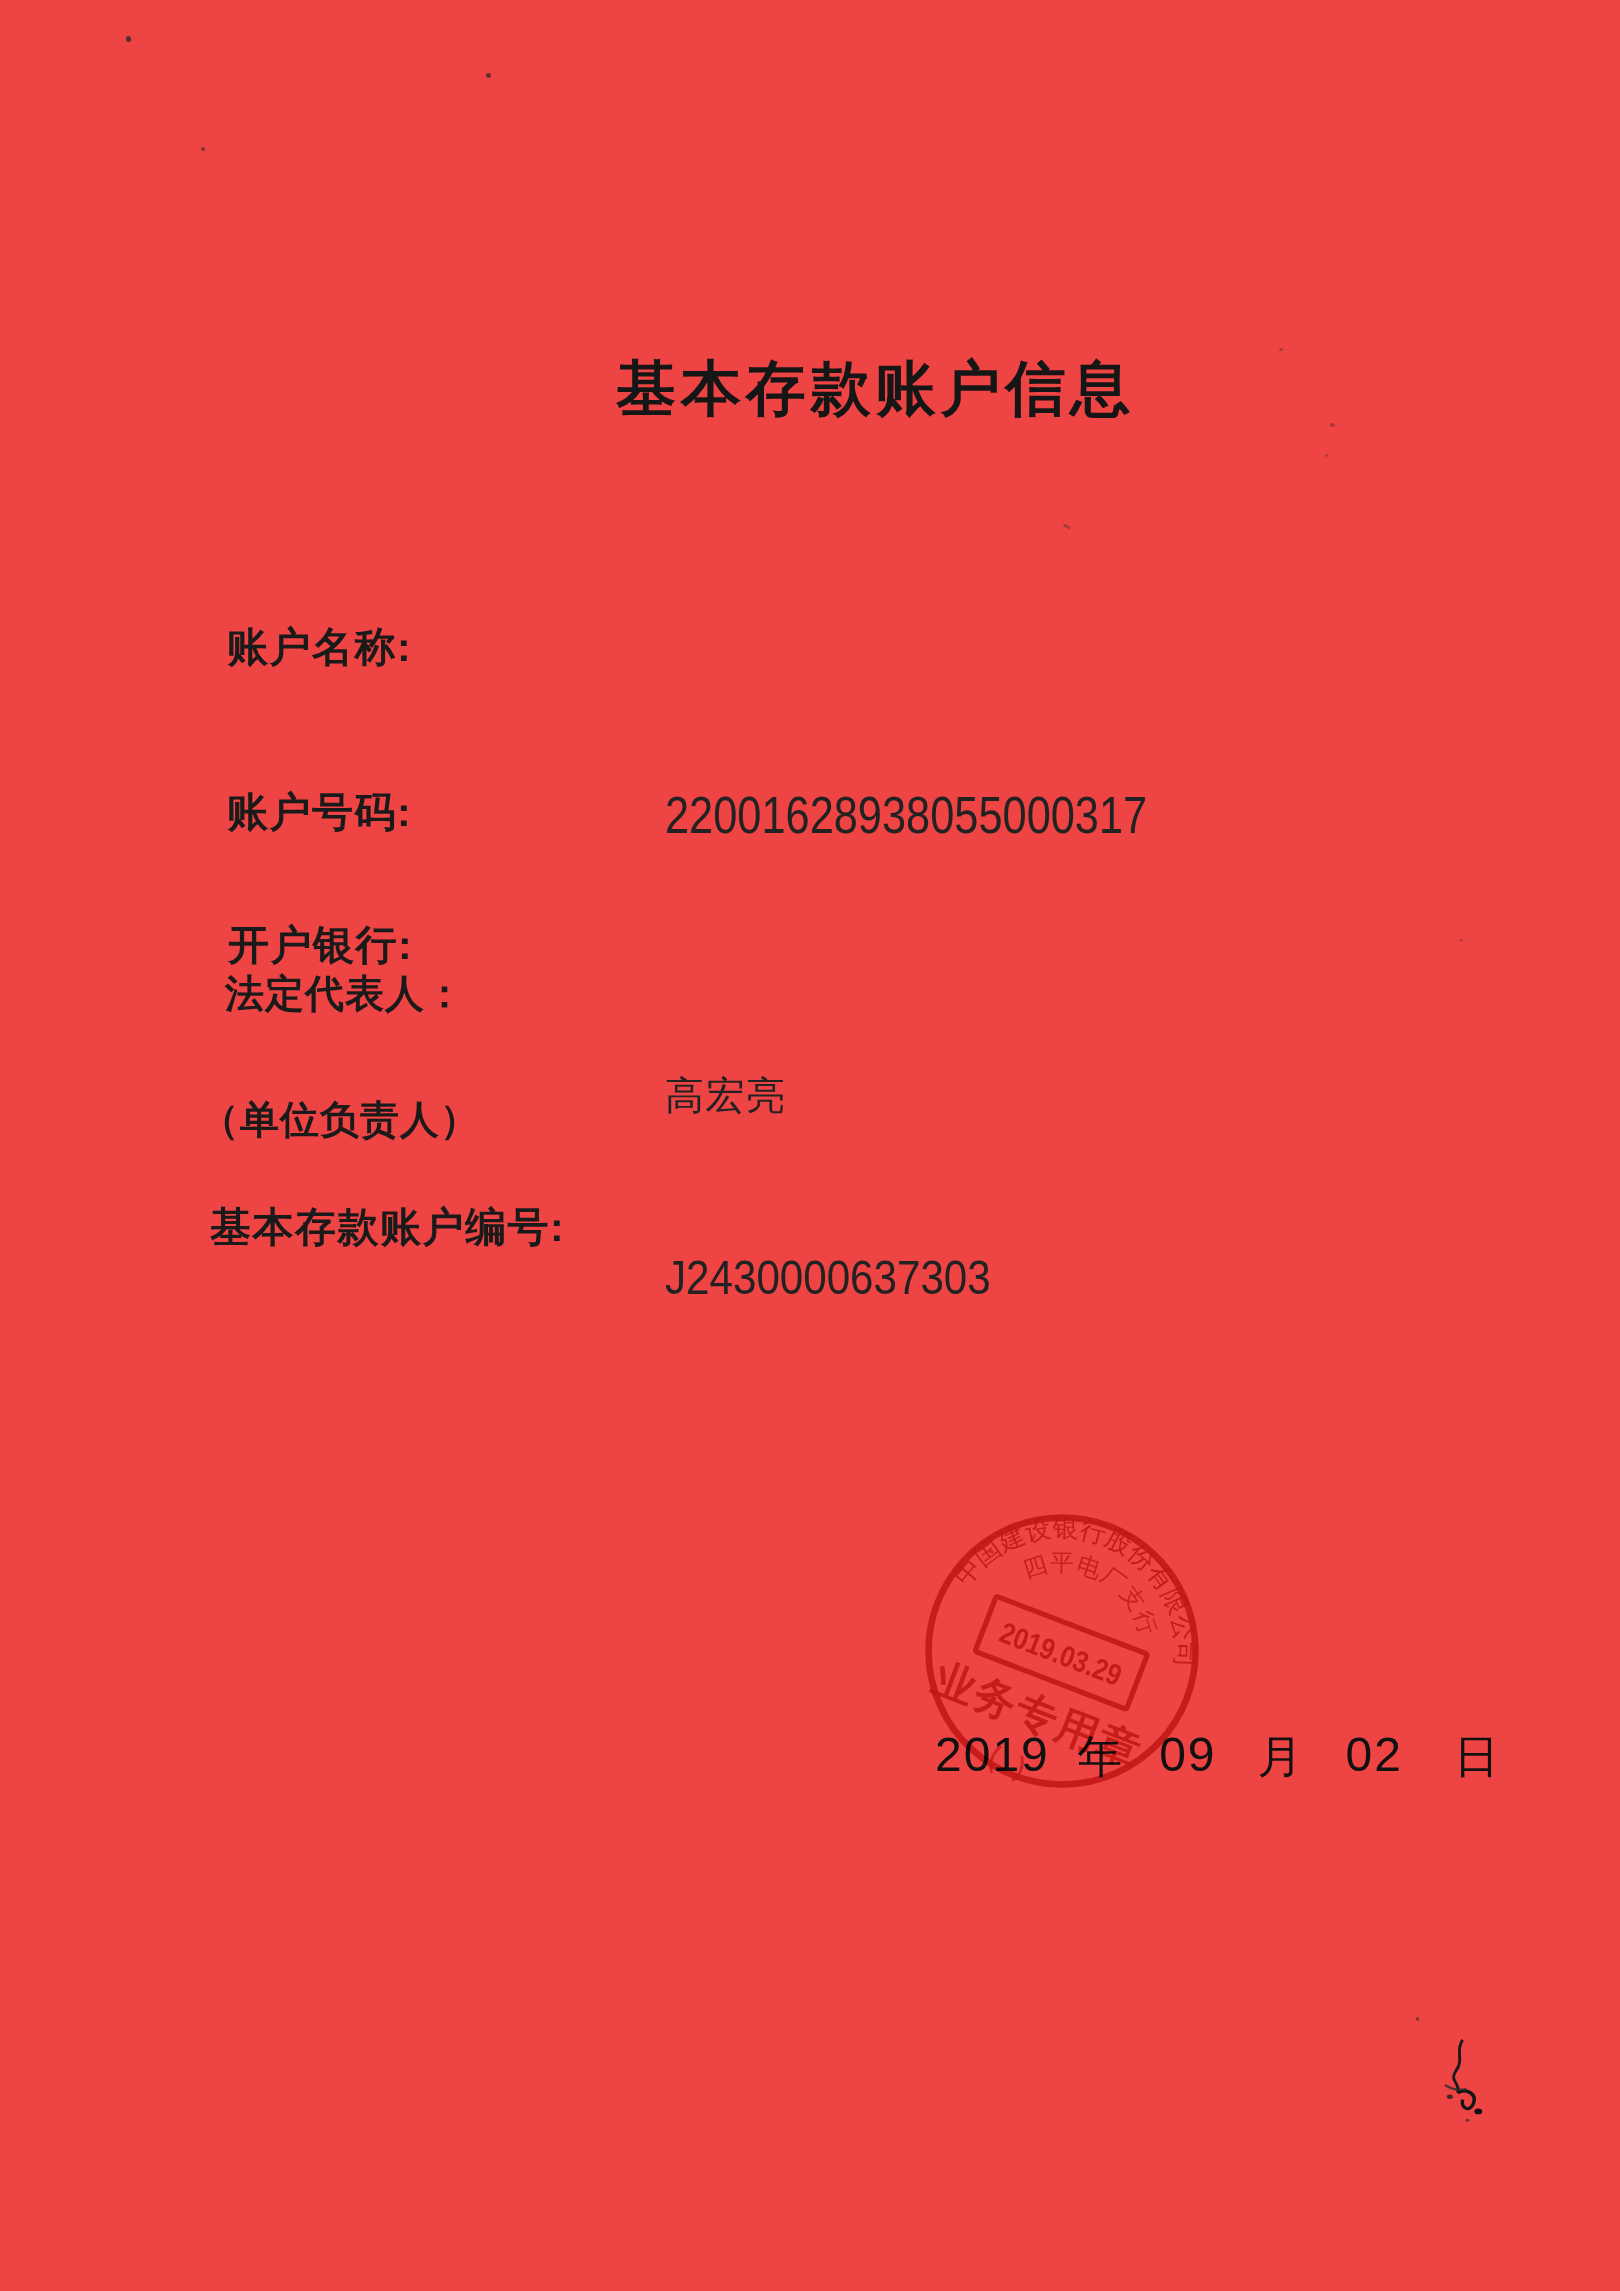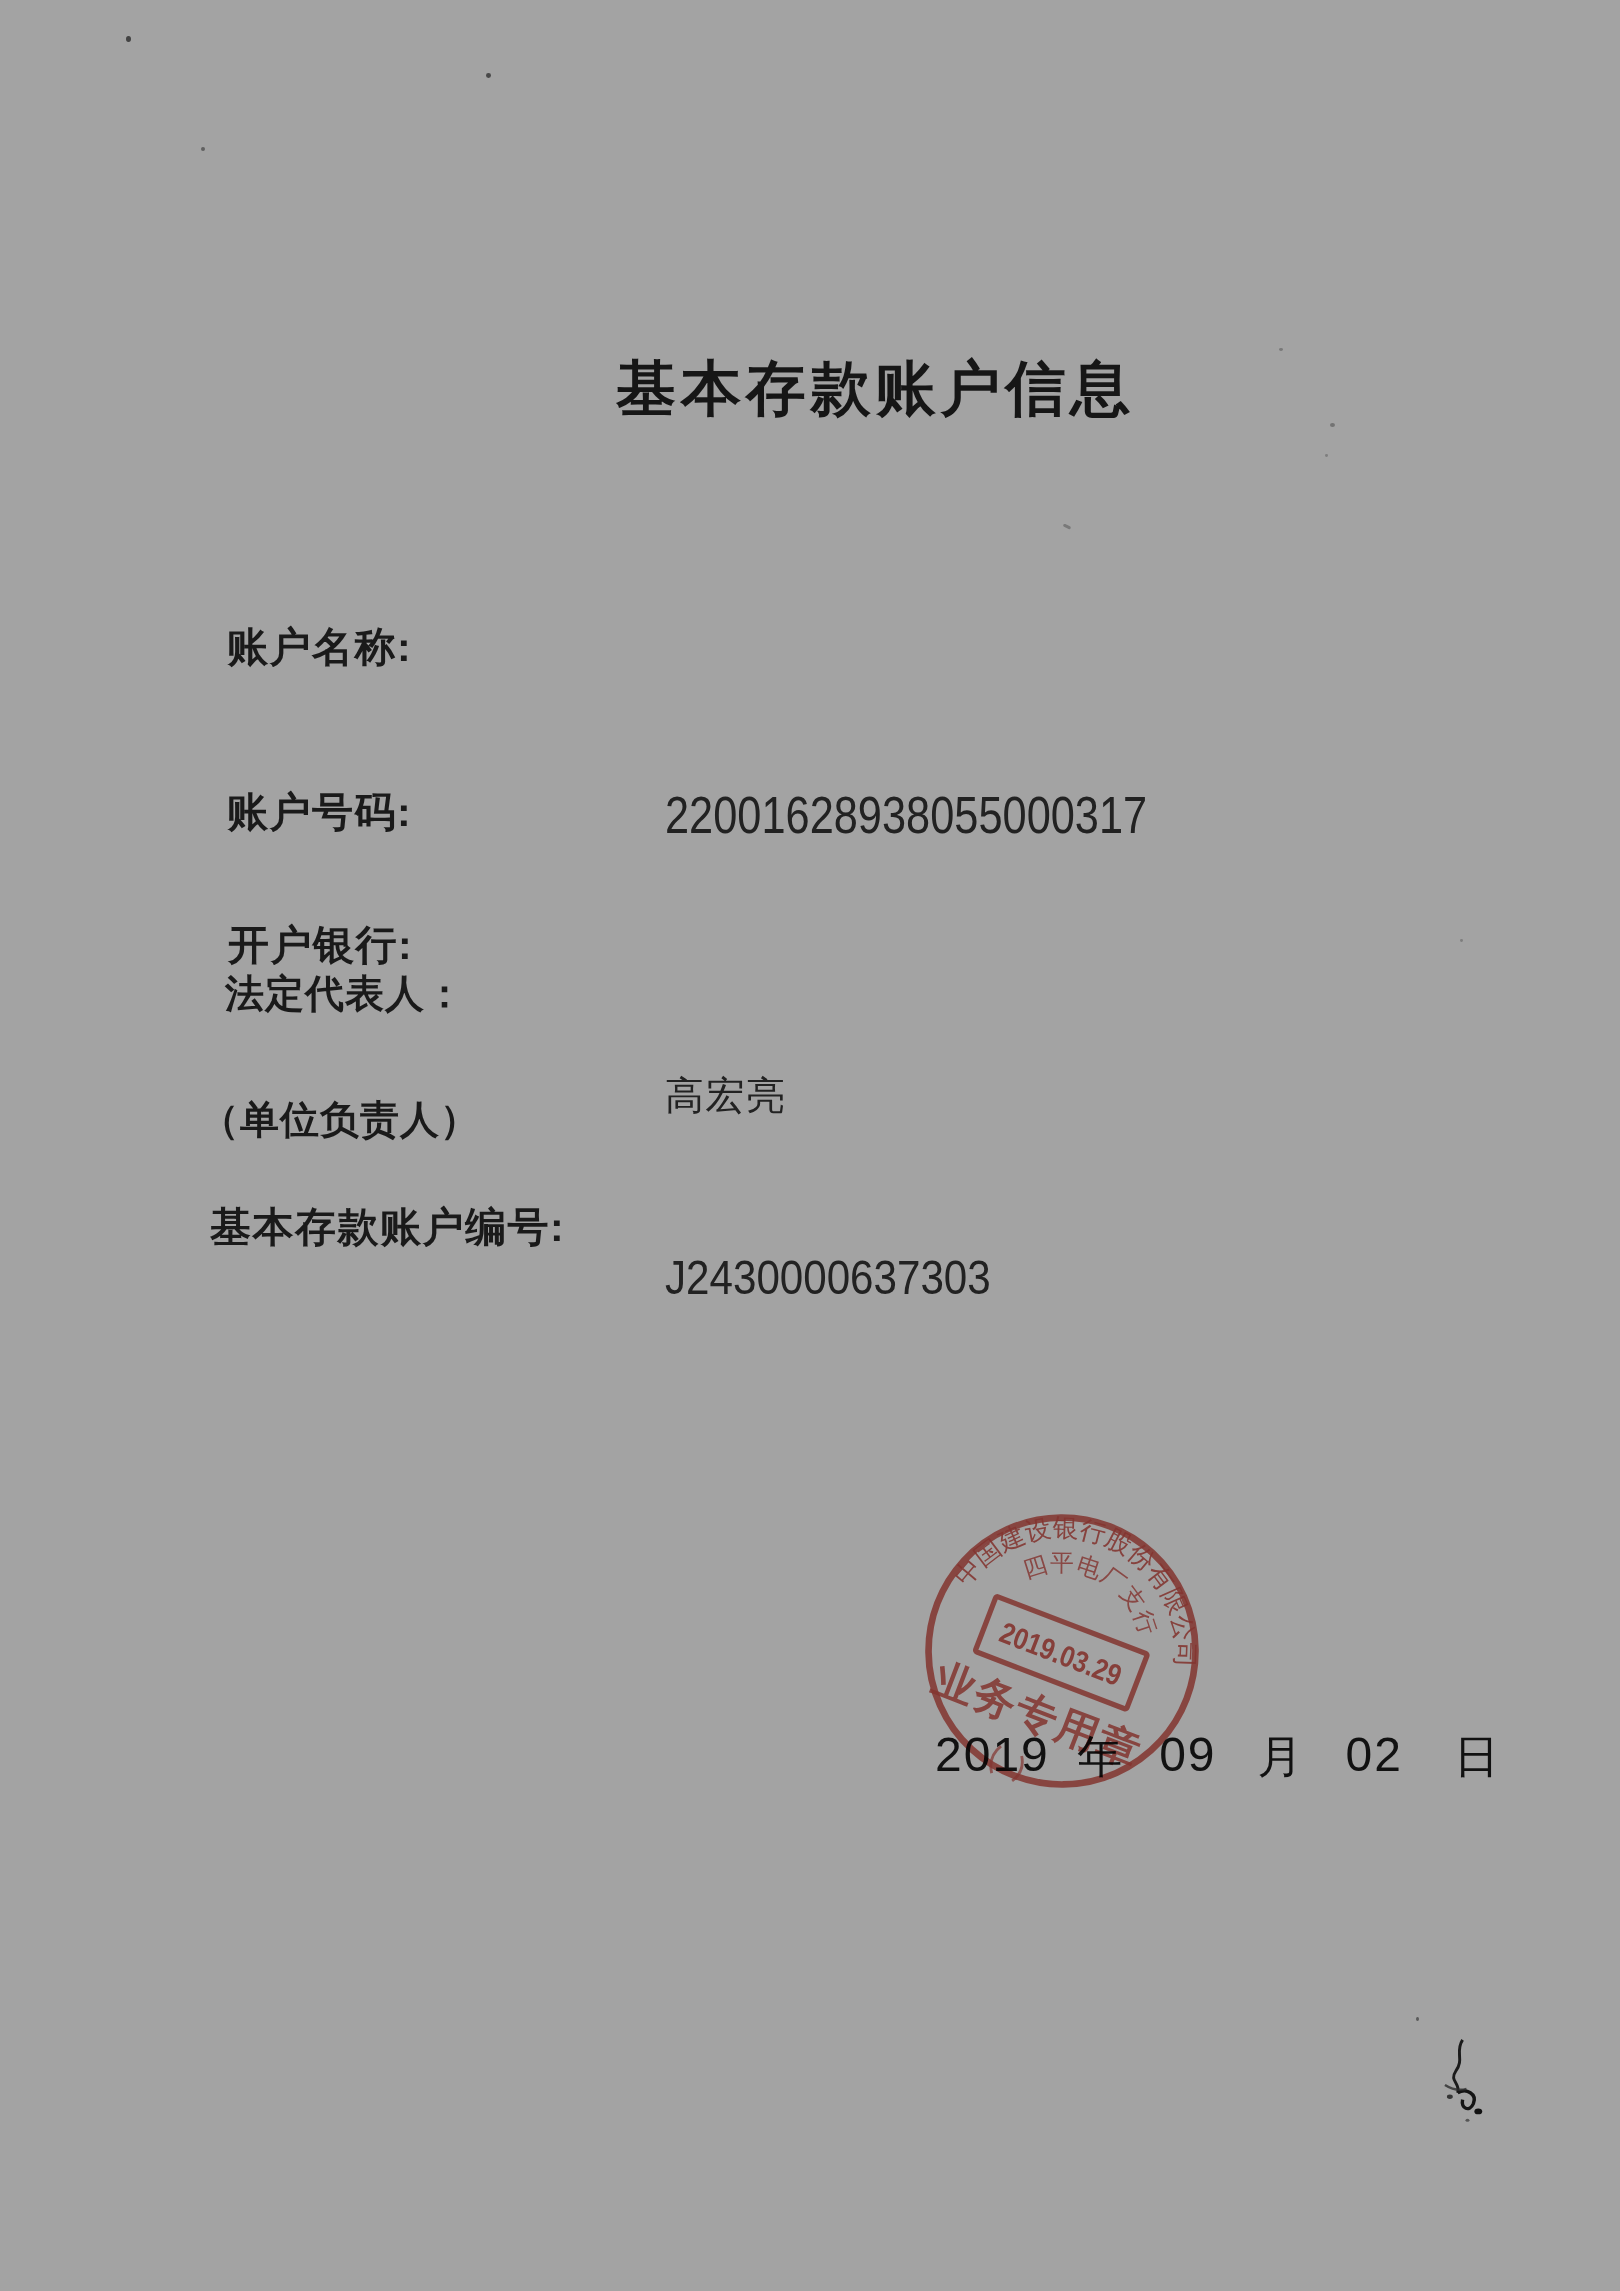--- a/index.html
+++ b/index.html
@@ -1,19 +1,19 @@
 <!DOCTYPE html>
 <html><head>
 <meta charset="utf-8">
 <style>
   html,body{margin:0;padding:0;background:#ffffff;}
   .page{
     position:relative;
     width:1620px;height:2292px;
-    background:#a3a3a3;
+    background:#ef4444;
     overflow:hidden;
     font-family:"Liberation Sans",sans-serif;
     color:#1c1c1c;
   }
   .abs{position:absolute;line-height:1;white-space:nowrap;}
   .title{
     font-family:"Liberation Serif",serif;
     font-weight:700;
     font-size:60px;
     letter-spacing:4.9px;

